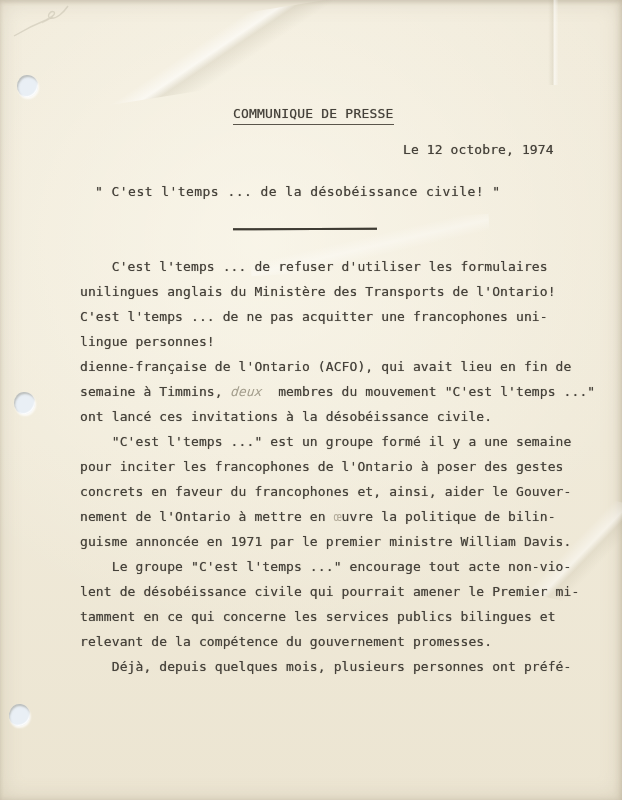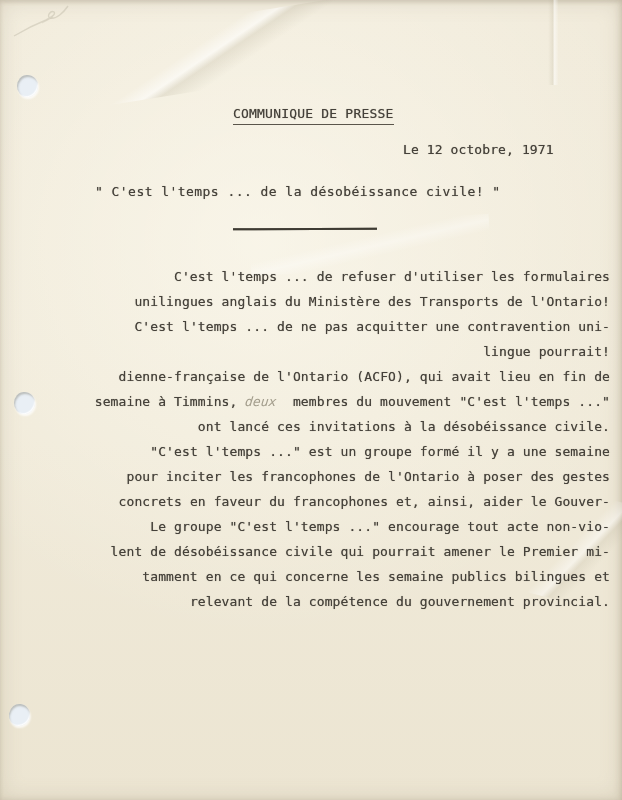--- a/index.html
+++ b/index.html
@@ -92,23 +92,22 @@
   .rule {
     position: absolute;
     left: 233px; top: 228px;
     width: 144px; height: 2px;
     background: #3e3b33;
     box-shadow: 0 0 0.6px rgba(62,58,48,0.7);
     transform: rotate(-0.2deg);
   }
   .body-block {
     position: absolute;
-    left: 80px; top: 264px;
+    left: 80px; top: 254px;
     width: 530px;
-    text-align: right;
   }
   .body-line {
     height: 25px;
     line-height: 25px;
     white-space: pre;
     font-size: 13px;
     letter-spacing: 0.1px;
     text-shadow: 0 0 0.7px rgba(62,58,48,0.65);
   }
   .pencil-word {
@@ -137,36 +136,39 @@
     <path d="M8 36 C 18 30, 30 24, 40 20 C 46 17, 50 14, 48 12 C 45 10, 40 16, 44 18 C 50 20, 58 12, 62 6" fill="none" stroke="#bcb6a4" stroke-width="1.4" opacity="0.55"></path>
     <path d="M36 23 C 40 21, 44 19, 47 17" fill="none" stroke="#c3bdab" stroke-width="1" opacity="0.45"></path>
   </svg>
 
   <div class="hole hole-top"></div>
   <div class="hole hole-middle"></div>
   <div class="hole hole-bottom"></div>
 
   <div class="typed heading">COMMUNIQUE DE PRESSE</div>
 
-  <div class="typed date-line">Le 12 octobre, 1971</div>
+  <div class="typed date-line">Le 12 octobre, 1974</div>
 
   <div class="typed doc-title">" C'est l'temps ... de la désobéissance civile! "</div>
 
   <div class="rule"></div>
 
   <div class="body-block">
     <div class="body-line">    C'est l'temps ... de refuser d'utiliser les formulaires</div>
     <div class="body-line">unilingues anglais du Ministère des Transports de l'Ontario!</div>
-    <div class="body-line">C'est l'temps ... de ne pas acquitter une contravention uni-</div>
-    <div class="body-line">lingue pourrait!</div>
+    <div class="body-line">C'est l'temps ... de ne pas acquitter une francophones uni-</div>
+    <div class="body-line">lingue personnes!</div>
     <div class="body-line">dienne-française de l'Ontario (ACFO), qui avait lieu en fin de</div>
     <div class="body-line"><span>semaine à Timmins, </span><span class="pencil-word">deux</span><span>  membres du mouvement "C'est l'temps ..."</span></div>
     <div class="body-line">ont lancé ces invitations à la désobéissance civile.</div>
     <div class="body-line">    "C'est l'temps ..." est un groupe formé il y a une semaine</div>
     <div class="body-line">pour inciter les francophones de l'Ontario à poser des gestes</div>
     <div class="body-line">concrets en faveur du francophones et, ainsi, aider le Gouver-</div>
+    <div class="body-line"><span>nement de l'Ontario à mettre en </span><span class="faint-glyph">œ</span><span>uvre la politique de bilin-</span></div>
+    <div class="body-line">guisme annoncée en 1971 par le premier ministre William Davis.</div>
     <div class="body-line">    Le groupe "C'est l'temps ..." encourage tout acte non-vio-</div>
     <div class="body-line">lent de désobéissance civile qui pourrait amener le Premier mi-</div>
-    <div class="body-line">tamment en ce qui concerne les semaine publics bilingues et</div>
-    <div class="body-line">relevant de la compétence du gouvernement provincial.</div>
+    <div class="body-line">tamment en ce qui concerne les services publics bilingues et</div>
+    <div class="body-line">relevant de la compétence du gouvernement promesses.</div>
+    <div class="body-line">    Déjà, depuis quelques mois, plusieurs personnes ont préfé-</div>
   </div>
 
 </div>
 
 </body></html>

